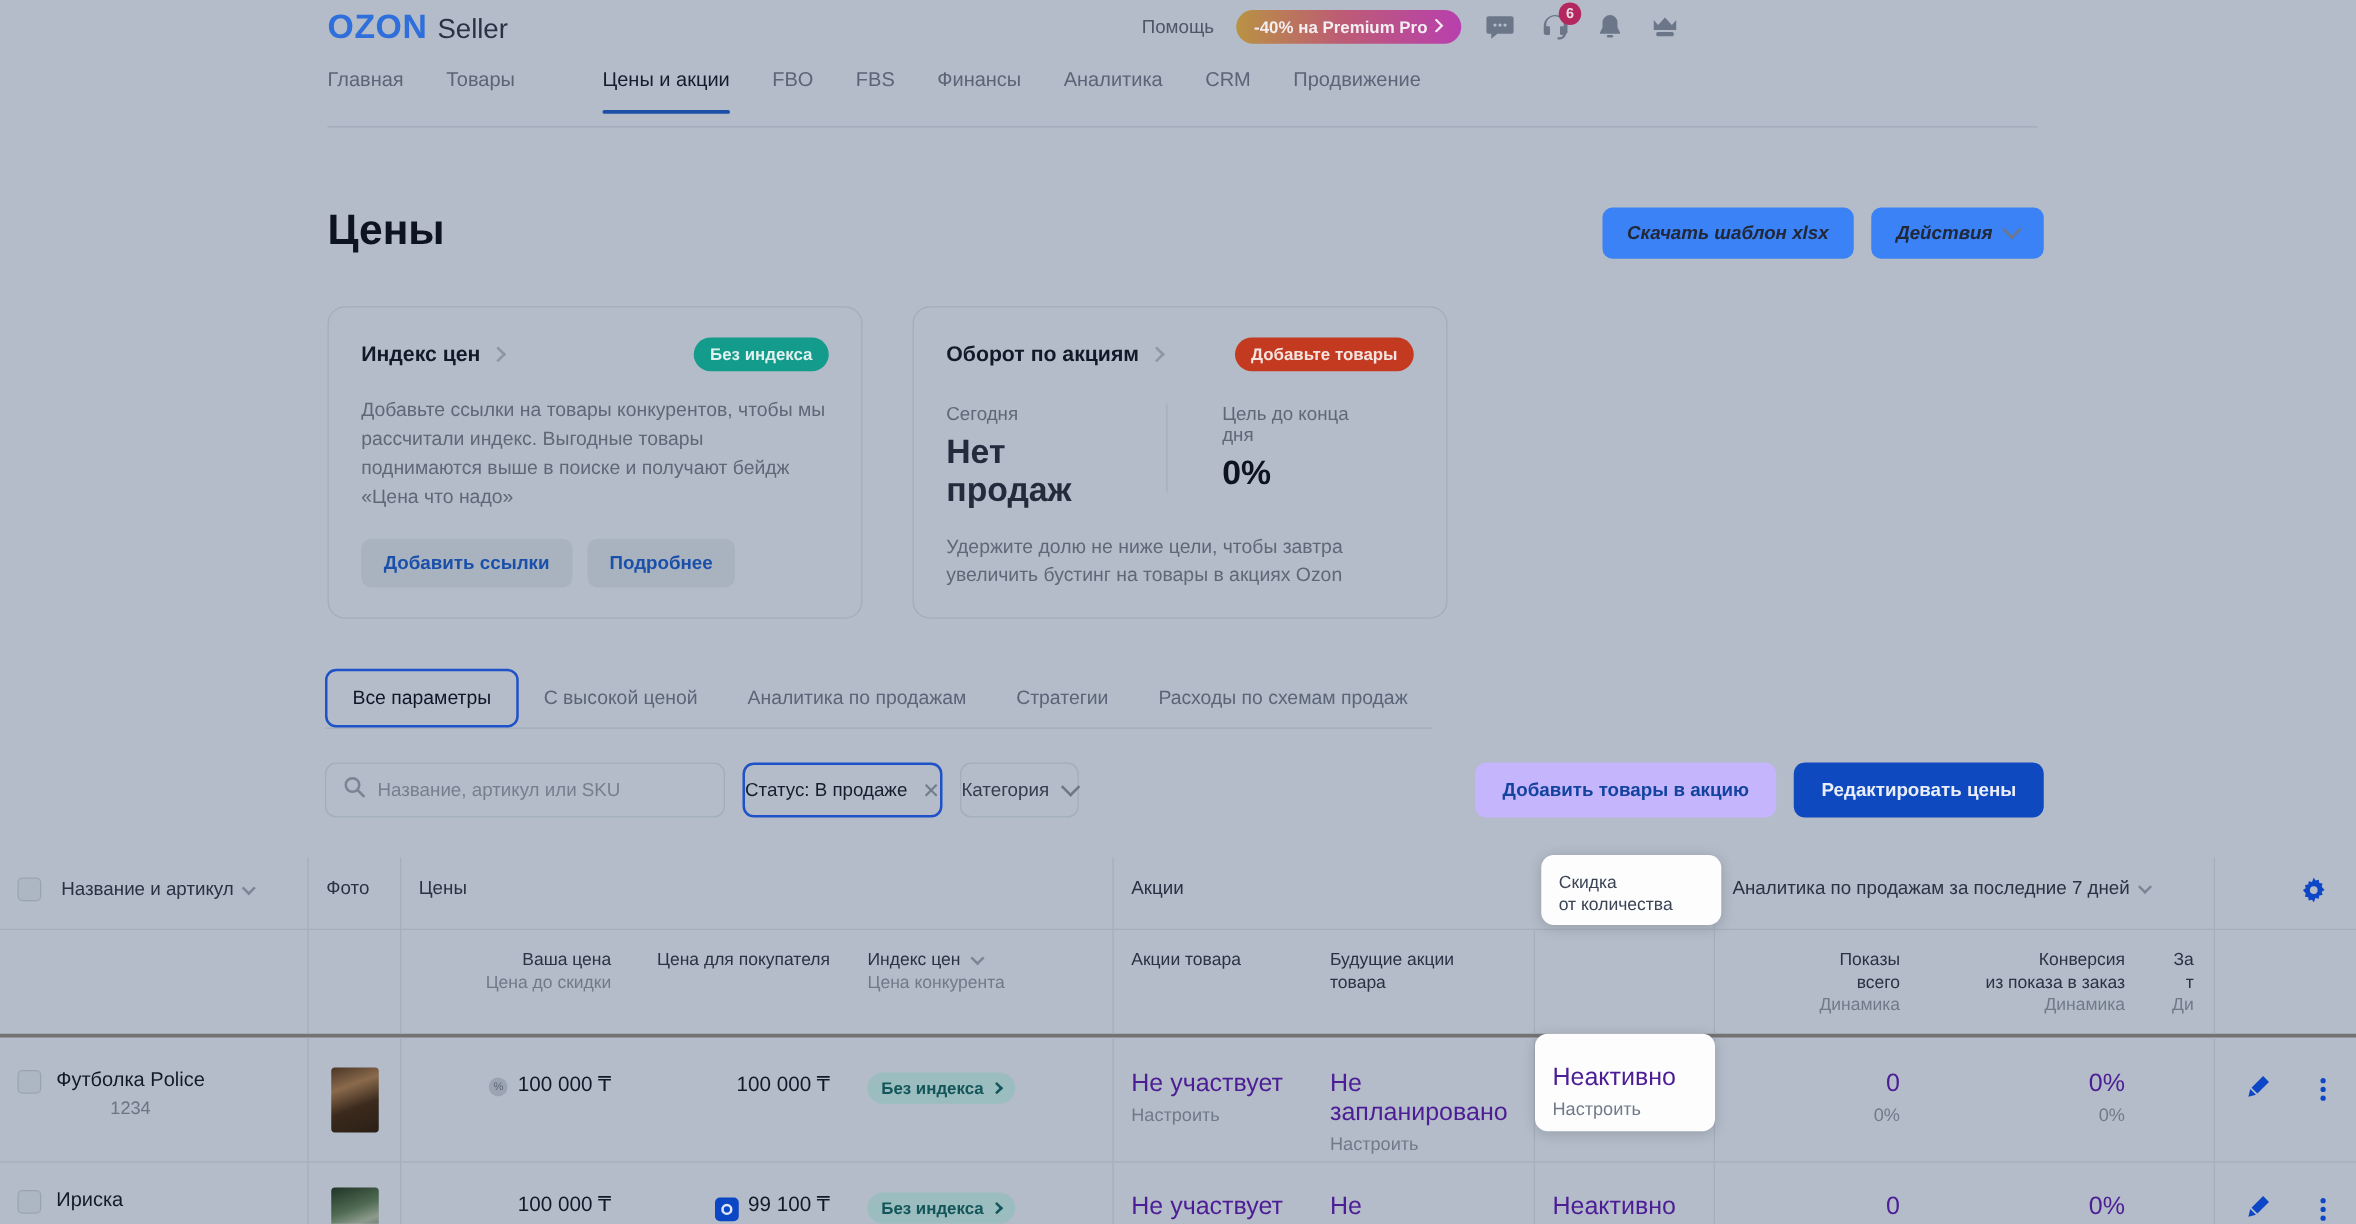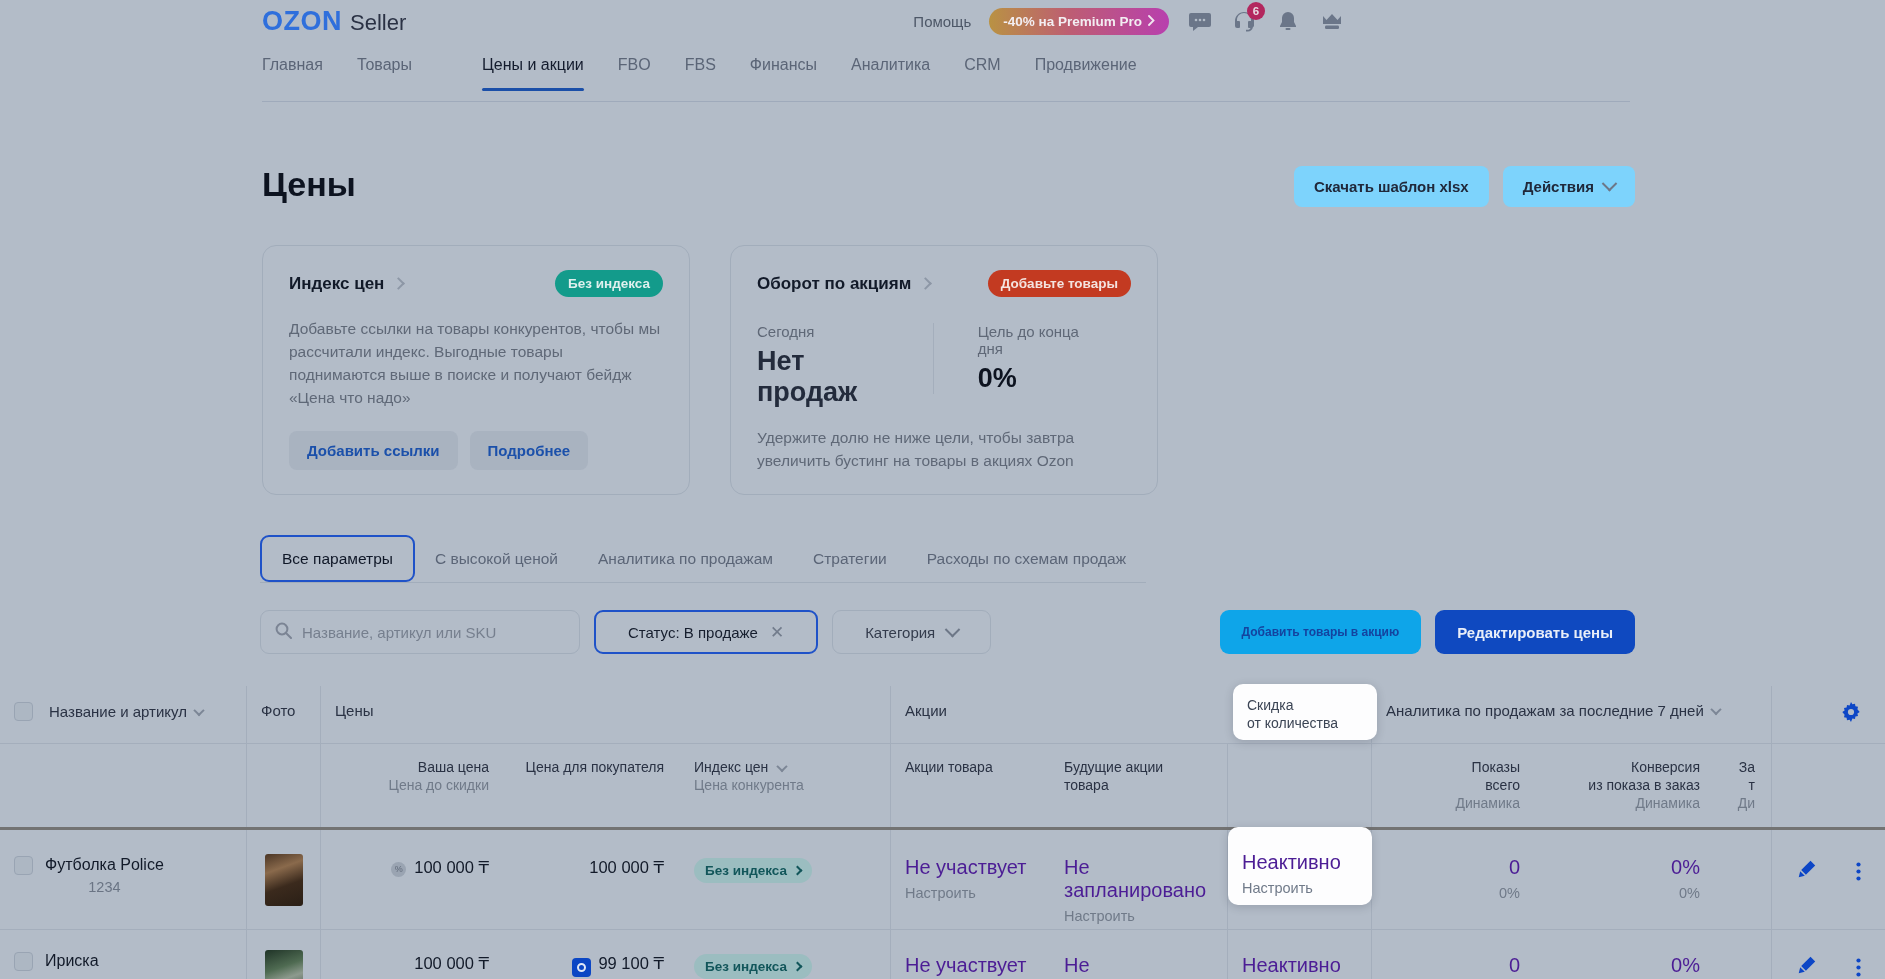--- a/index.html
+++ b/index.html
@@ -75,25 +75,25 @@
   
   #page-title {
     position: absolute; left: 262px; top: 165px;
     font-size: 34px; font-weight: 700; color: #0d1320;
   }
   #head-actions {
     position: absolute; right: 250px; top: 166px;
     display: flex; gap: 14px;
   }
   .btn-grey {
-    background: #7dd3fc; color: #20283a;
+    background: #3b82f6; color: #20283a;
     border: none; border-radius: 8px;
     padding: 12px 20px; font-size: 15px; font-weight: 600;
     font-family: inherit; cursor: pointer; white-space: nowrap;
-    display: flex; align-items: center; gap: 10px;
+    display: flex; align-items: center; gap: 10px; font-style: italic;
   }
   .chev { display: inline-block; width: 11px; height: 11px;
     border-right: 2.2px solid #6d7787; border-bottom: 2.2px solid #6d7787;
     transform: rotate(45deg) translate(-2px,-2px); }
 
   
   #cards { position: absolute; left: 262px; top: 245px; display: flex; gap: 40px; }
   .card {
     width: 428px; height: 250px;
     border: 1px solid #a2adbb; border-radius: 14px;
@@ -145,34 +145,34 @@
     width: 320px; height: 44px; border: 1px solid #a2adbb; border-radius: 9px;
     display: flex; align-items: center; gap: 10px; padding: 0 14px;
   }
   #search-box input {
     border: none; outline: none; background: transparent;
     font-family: inherit; font-size: 15px; color: #20283a; width: 240px;
   }
   #search-box input::placeholder { color: #767f8e; }
   .filter-chip {
     height: 44px; border: 1px solid #a2adbb; border-radius: 9px;
-    display: flex; align-items: center; gap: 12px; padding: 0 32px;
+    display: flex; align-items: center; gap: 12px; padding: 0 0;
     font-size: 15px; color: #343c4d; cursor: pointer; white-space: nowrap;
   }
   .filter-chip.sel { border: 2px solid #1f52c8; color: #161e2e; }
   .x-ico { font-size: 17px; color: #727c8c; line-height: 1; }
   #filter-actions { position: absolute; right: 250px; top: 610px; display: flex; gap: 14px; }
   .btn-primary {
     background: #0f49c0; color: #e9eef8; border: none; border-radius: 9px;
     padding: 0 22px; height: 44px; font-size: 15px; font-weight: 700;
     font-family: inherit; cursor: pointer; white-space: nowrap;
   }
   .btn-outline-soft {
-    background: #0ea5e9; color: #14439f; border: none; border-radius: 9px;
-    padding: 0 22px; height: 44px; font-size: 12px; font-weight: 700;
+    background: #c4b5fd; color: #14439f; border: none; border-radius: 9px;
+    padding: 0 22px; height: 44px; font-size: 15px; font-weight: 700;
     font-family: inherit; cursor: pointer; white-space: nowrap;
   }
 
   
   #table { position: absolute; left: 0; top: 686px; width: 1885px; }
   .trow { display: flex; }
   .tcell { position: relative; }
   .grp-row  { height: 58px; border-bottom: 1px solid #a4aebc; }
   .sub-row  { height: 86px; border-bottom: 3px solid #737373; }
   .data-row { height: 100px; border-bottom: 1px solid #a4aebc; }

